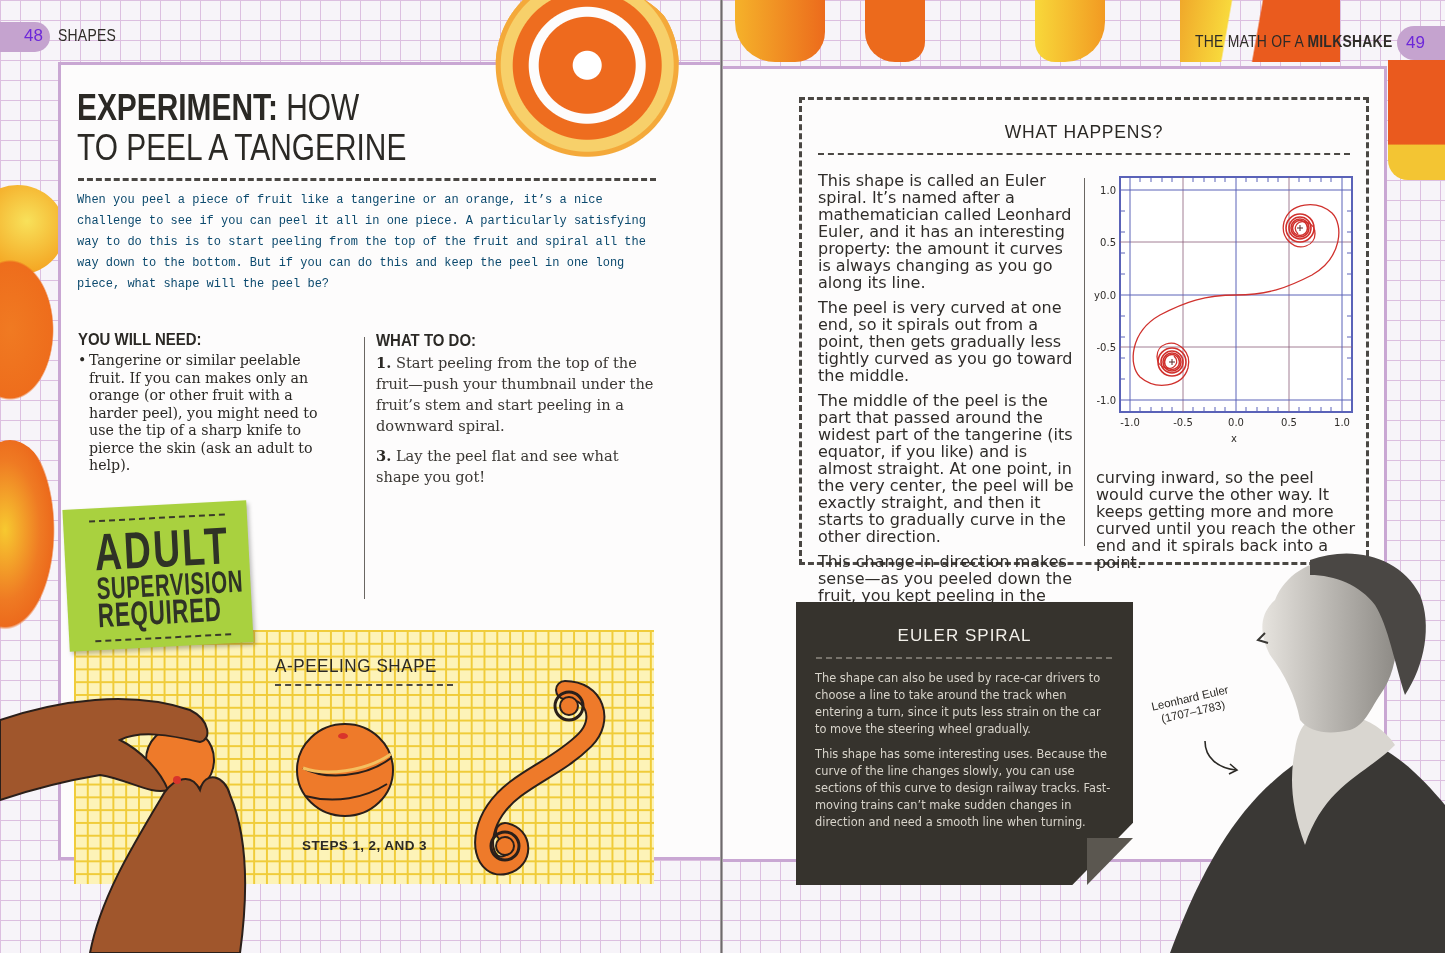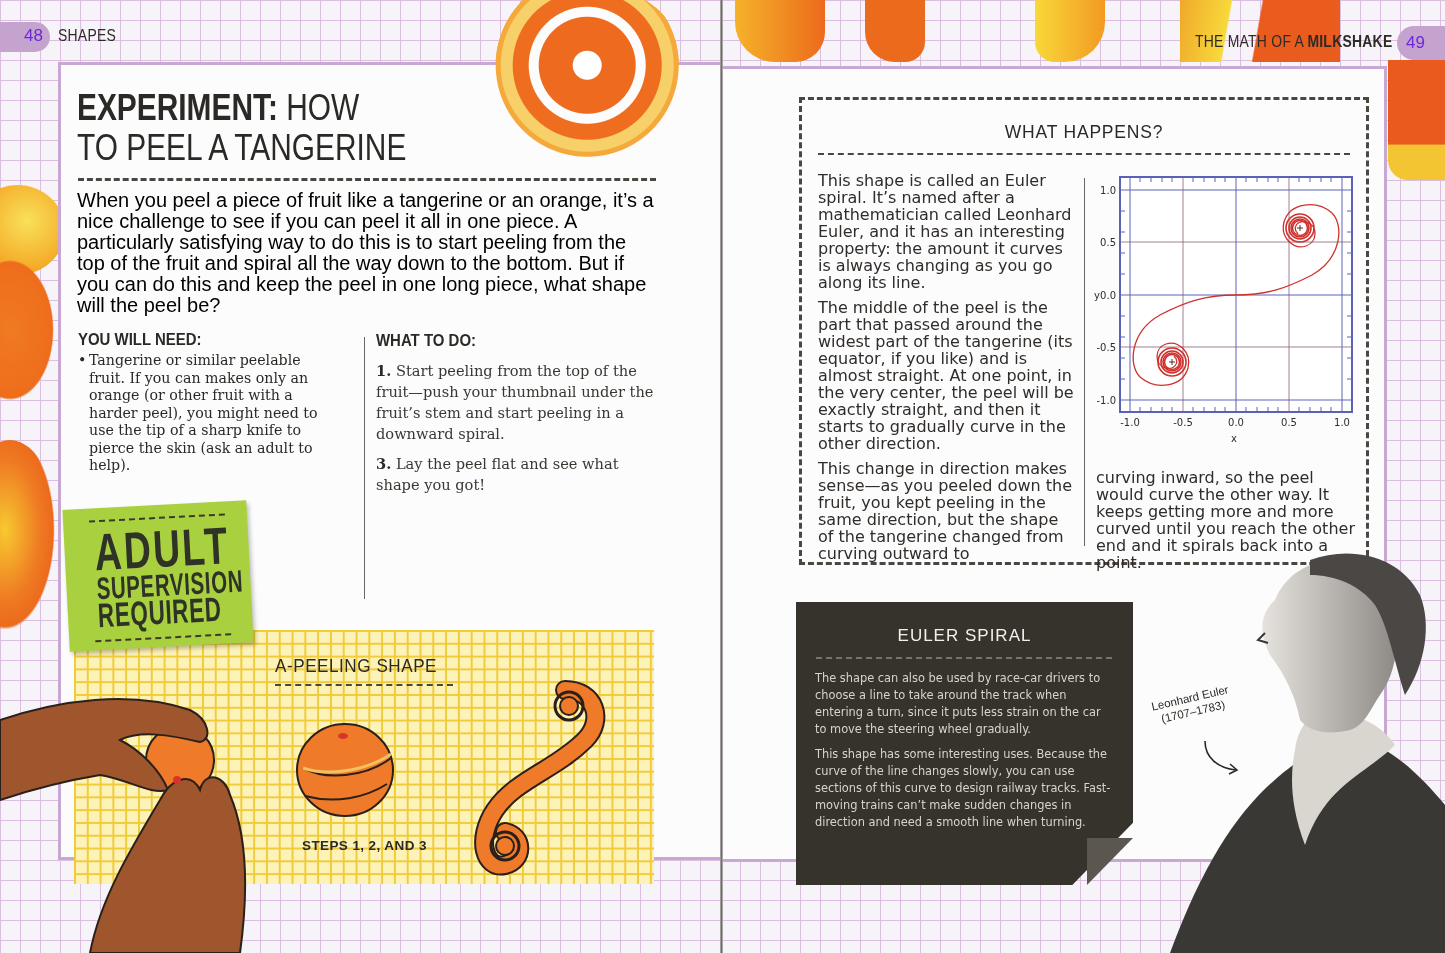--- a/index.html
+++ b/index.html
@@ -20,27 +20,27 @@
   
   .panel{background:#fdfcfc;border:3px solid #c9a7d3;box-sizing:border-box;}
   .panel-left{left:58px;top:62px;width:665px;height:798px;border-right:none;}
   .panel-right{left:723px;top:66px;width:664px;height:796px;border-left:none;}
   
   .peel{border-radius:50%;}
   
   .title{left:77px;top:88px;font-family:"Liberation Sans",sans-serif;font-size:36px;line-height:40px;color:#2b2925;transform:scaleX(.83);transform-origin:left top;white-space:nowrap;}
   .title b{font-weight:700;}
   .dash-h{height:0;border-top:3px dashed #4a4743;}
-  .intro{left:77px;top:190px;width:580px;font-family:Liberation Sans, sans-serif;font-size:20px;line-height:21px;color:#000000;}
+  .intro{left:77px;top:190px;width:580px;font-family:Liberation Mono, monospace;font-size:12px;line-height:21px;color:#0c4a6e;}
   .sub-h{font-family:"Liberation Sans",sans-serif;font-weight:700;font-size:17px;color:#2b2925;transform:scaleX(.88);transform-origin:left top;white-space:nowrap;}
   .need-text{left:78px;top:352px;width:262px;font-family:"DejaVu Serif",serif;font-size:14.2px;line-height:17.5px;}
   .need-text .bullet{position:absolute;left:0;top:0;}
   .need-text .body{padding-left:11px;display:block;}
   .todo{left:376px;top:352px;width:290px;font-family:"DejaVu Serif",serif;font-size:14.6px;line-height:21px;color:#3a3733;font-weight:300;}
-  .todo p{margin:8px 0 9px 0;}
+  .todo p{margin:0 0 9px 0;}
   .todo .num{font-weight:700;color:#2b2925;}
   .vrule{left:364px;top:337px;width:1px;height:262px;background:#6a6662;}
   
   .sticky{left:66px;top:505px;width:184px;height:142px;background:#a9d13f;transform:rotate(-3deg);box-shadow:2px 3px 4px rgba(0,0,0,.25);}
   .sticky .dl{position:absolute;left:26px;right:22px;height:0;border-top:2px dashed #3a3a2a;}
   .sticky .t1{position:absolute;left:30px;top:20px;font-family:"Liberation Sans",sans-serif;font-weight:700;font-size:52px;line-height:48px;letter-spacing:3px;color:#2f3226;transform:scaleX(.72);transform-origin:left top;white-space:nowrap;}
   .sticky .t2{position:absolute;left:30px;top:67px;font-family:"Liberation Sans",sans-serif;font-weight:700;font-size:31px;line-height:28px;letter-spacing:1px;color:#2f3226;transform:scaleX(.66);transform-origin:left top;white-space:nowrap;}
   
   .ygrid{left:74px;top:630px;width:580px;height:254px;background-color:#fdf3b8;
     background-image:linear-gradient(#f0cc3a 1.5px,transparent 1.5px),linear-gradient(90deg,#f0cc3a 1.5px,transparent 1.5px);
@@ -150,20 +150,21 @@
   <div class="t2" style="top:93px;font-size:34px;">REQUIRED</div>
   <div class="dl" style="top:132px;"></div>
 </div>
 
 <div class="abs wh-box"></div>
 <div class="abs wh-title">WHAT HAPPENS?</div>
 <div class="abs dash-h" style="left:818px;top:153px;width:532px;border-top-width:2px;"></div>
 
 <div class="abs sans-sm wh-col1">
   <p>This shape is called an Euler spiral. It’s named after a mathematician called Leonhard Euler, and it has an interesting property: the amount it curves is always changing as you go along its line.</p>
+  <p>The peel is very curved at one end, so it spirals out from a point, then gets gradually less tightly curved as you go toward the middle.</p>
   <p>The middle of the peel is the part that passed around the widest part of the tangerine (its equator, if you like) and is almost straight. At one point, in the very center, the peel will be exactly straight, and then it starts to gradually curve in the other direction.</p>
   <p>This change in direction makes sense—as you peeled down the fruit, you kept peeling in the same direction, but the shape of the tangerine changed from curving outward to</p>
 </div>
 <div class="abs wh-vrule"></div>
 <div class="abs sans-sm wh-col2">
   <p>curving inward, so the peel would curve the other way. It keeps getting more and more curved until you reach the other end and it spirals back into a point.</p>
 </div>
 
 <svg class="abs chart" viewBox="0 0 270 280">
   <rect x="28" y="7" width="232" height="235" fill="#fff" stroke="#5a62b8" stroke-width="2"></rect>

